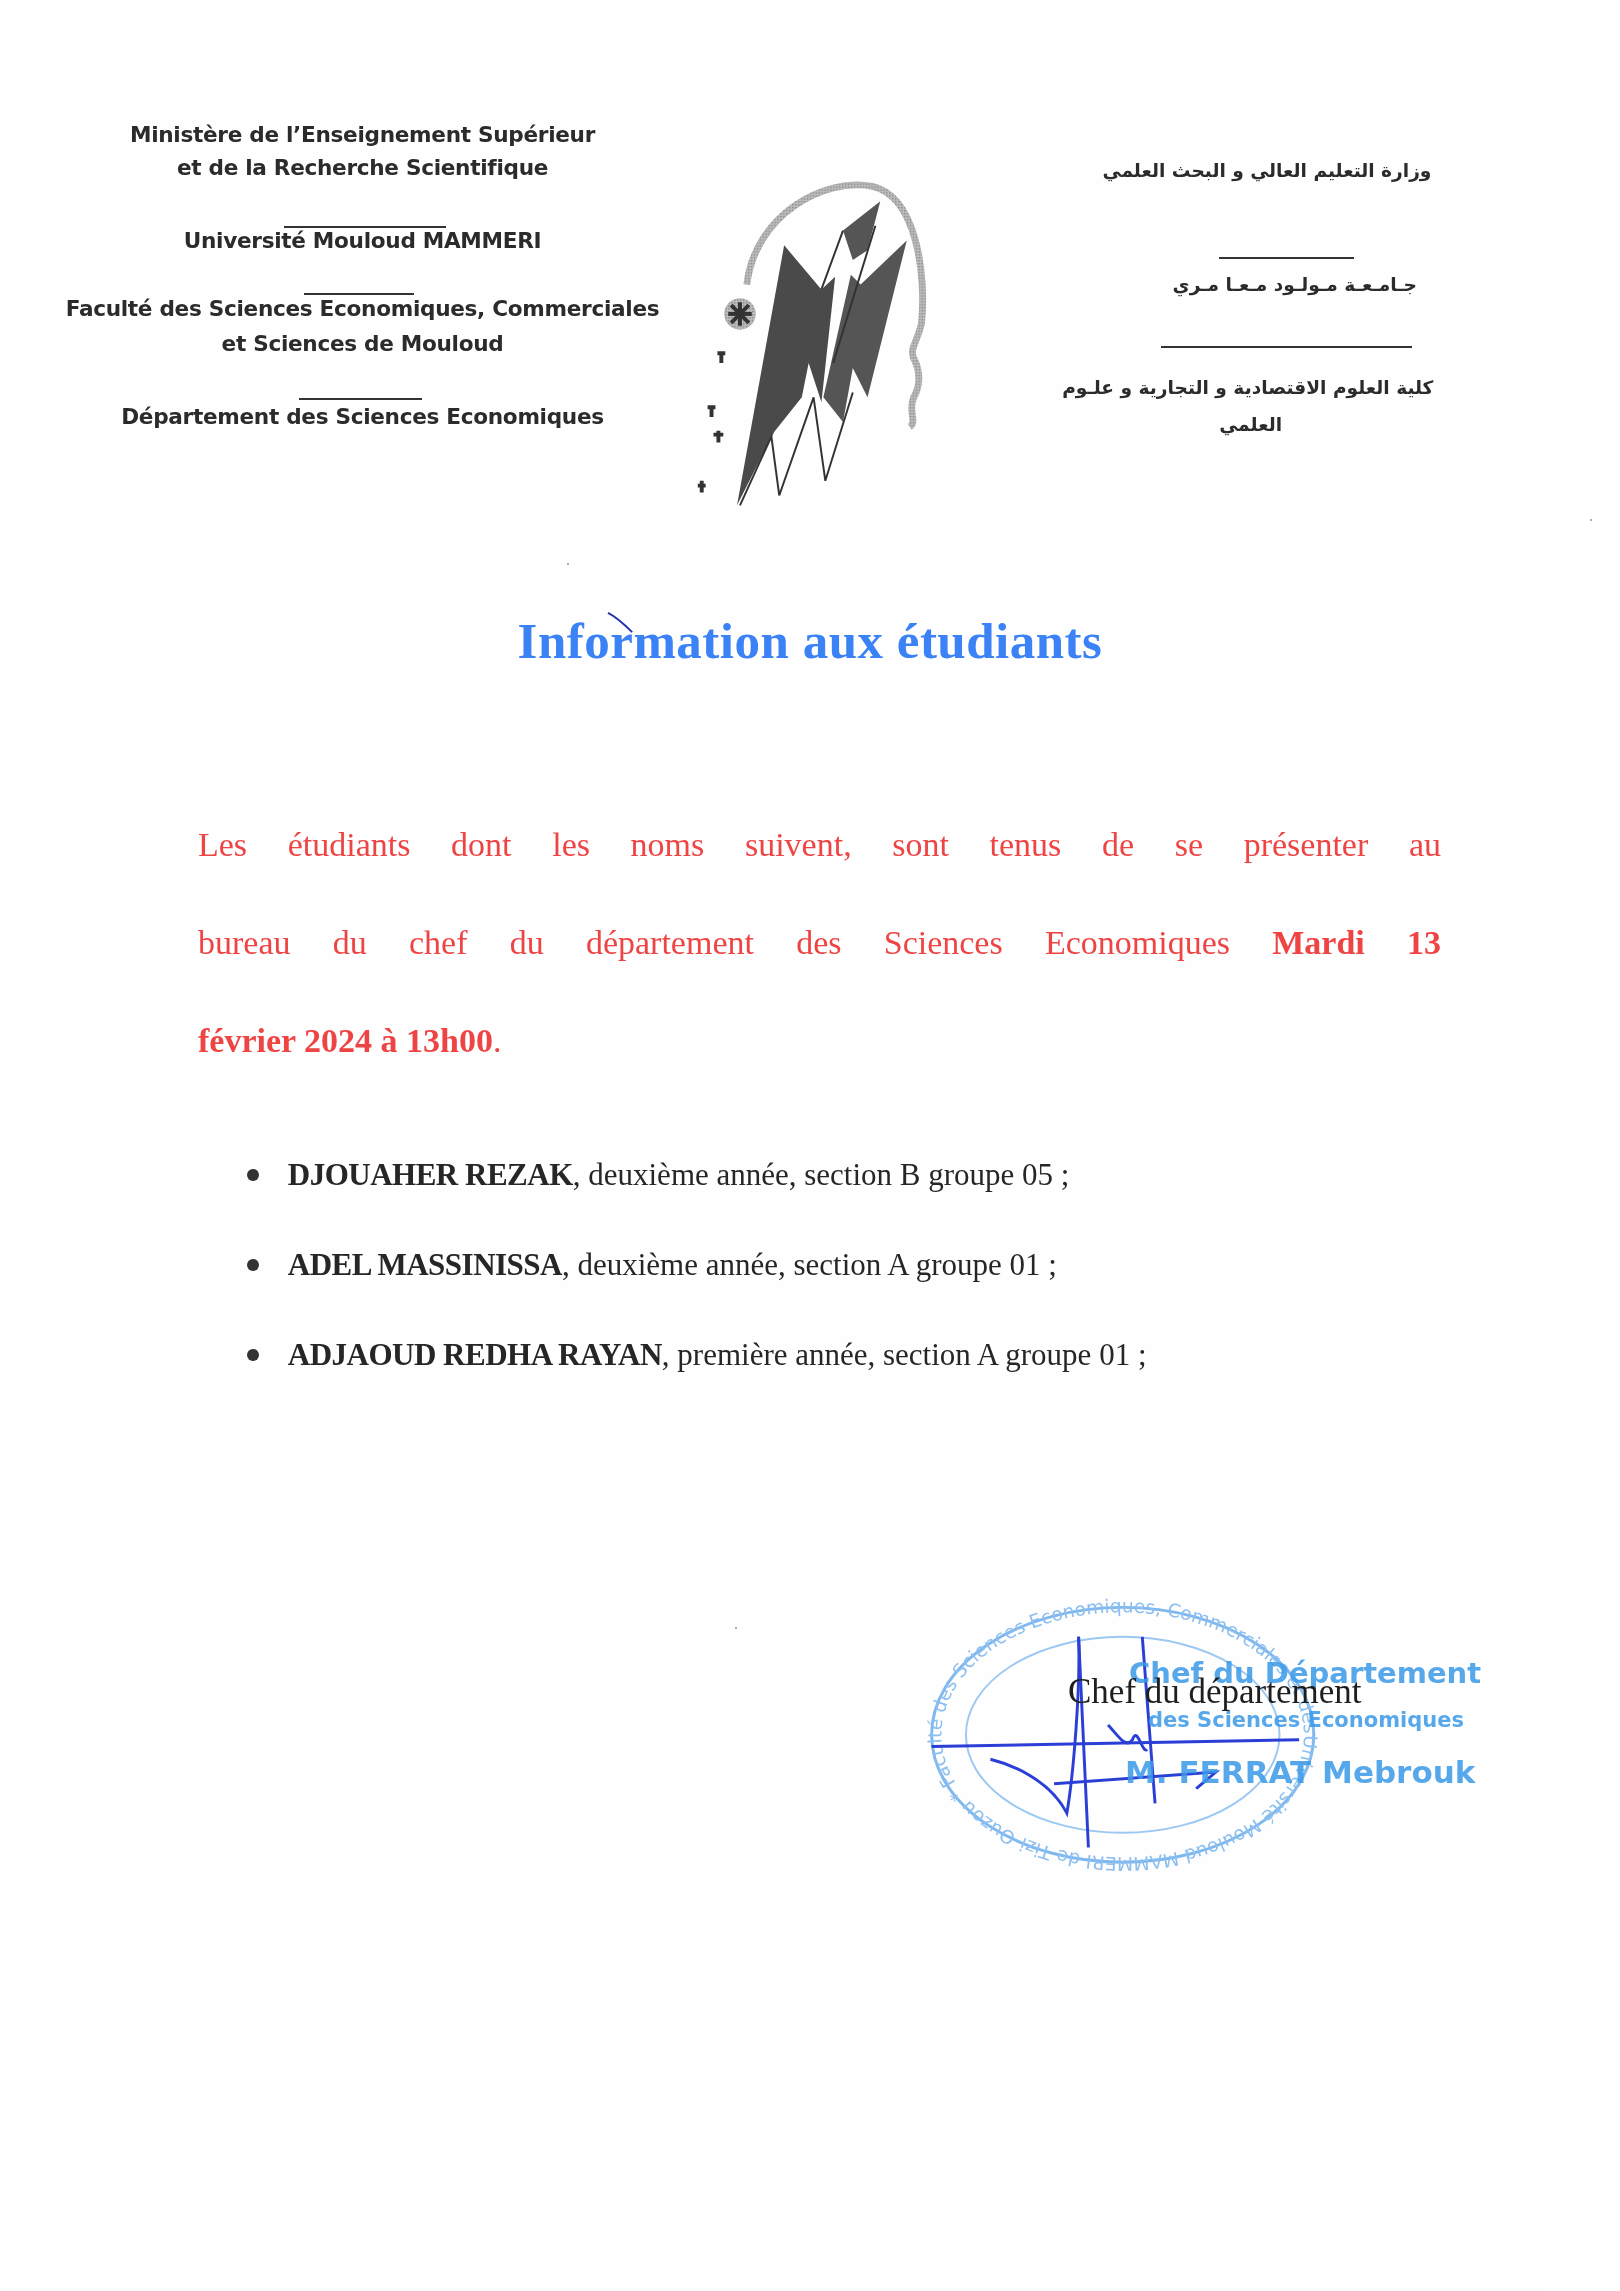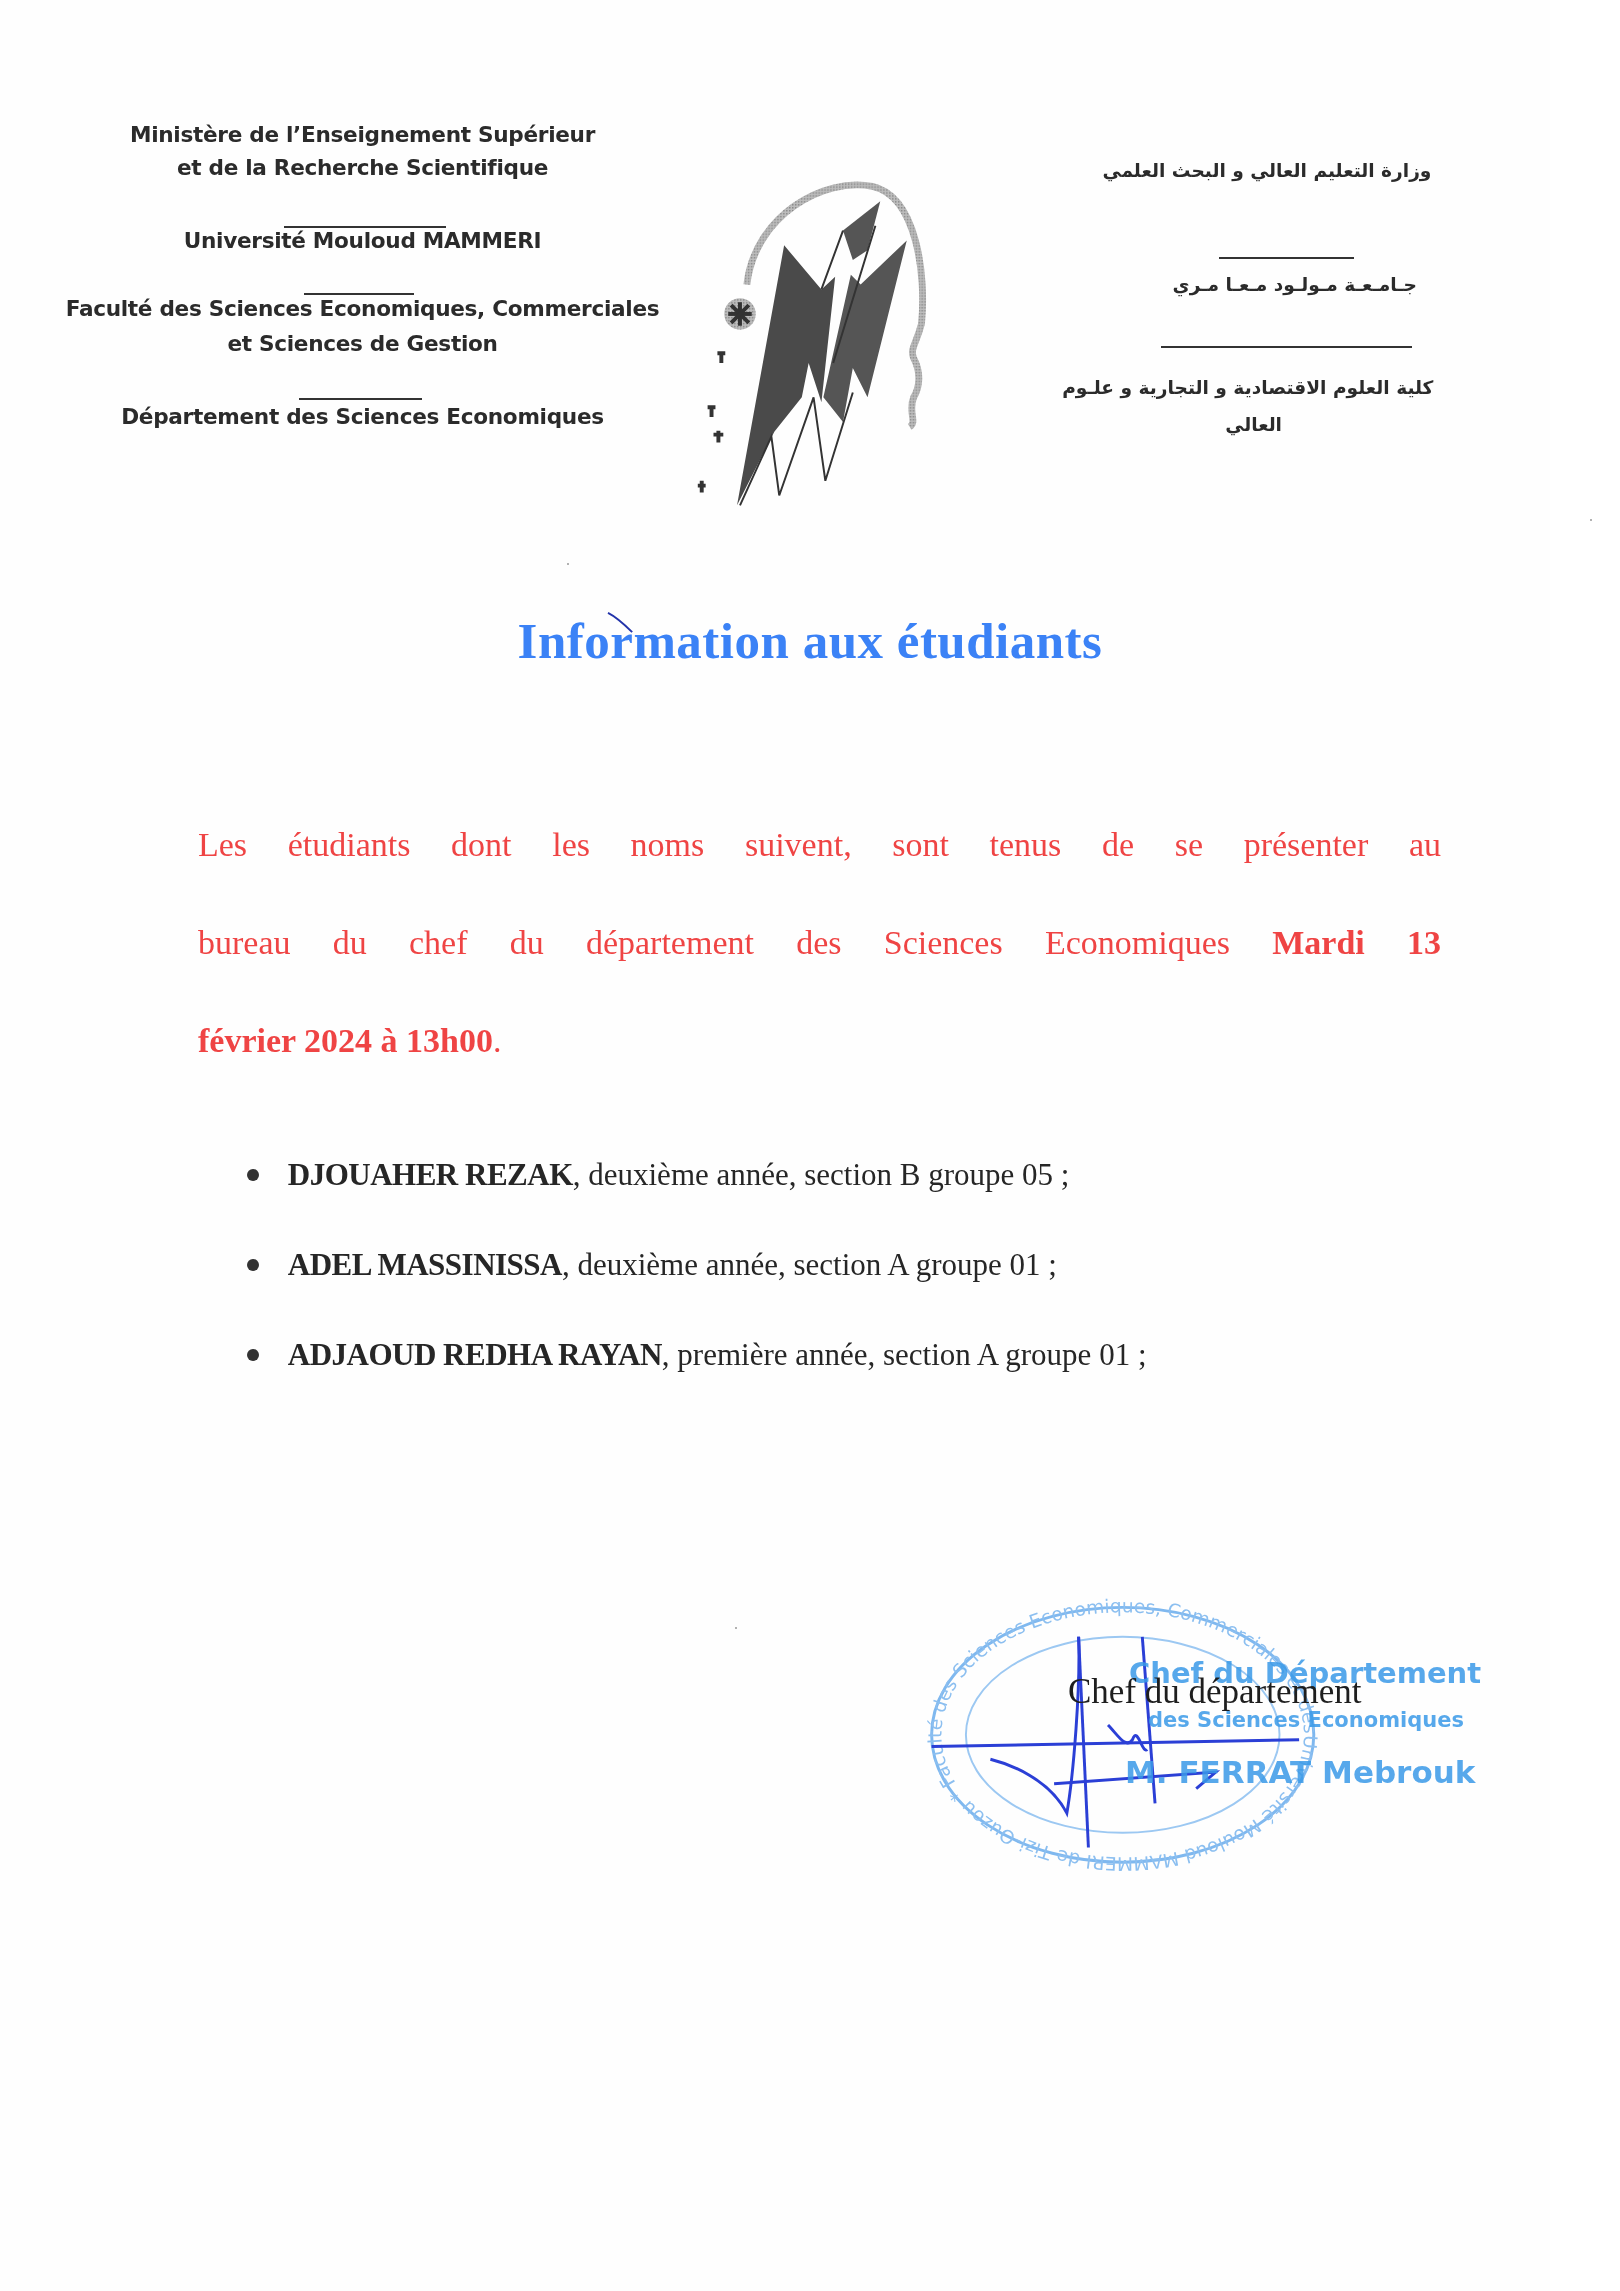--- a/index.html
+++ b/index.html
@@ -152,21 +152,21 @@
 
 <div class="page">
 
   <div class="hdr-left">
     <div class="line" style="top:0px">Ministère de l’Enseignement Supérieur</div>
     <div class="line" style="top:33px">et de la Recherche Scientifique</div>
     <div class="hdr-sep" style="left:235px; width:162px; top:104px"></div>
     <div class="line" style="top:106px">Université Mouloud MAMMERI</div>
     <div class="hdr-sep" style="left:255px; width:110px; top:171px"></div>
     <div class="line" style="top:174px">Faculté des Sciences Economiques,  Commerciales</div>
-    <div class="line" style="top:209px">et Sciences de Gestion</div>
+    <div class="line" style="top:209px">et Sciences de Mouloud</div>
     <div class="hdr-sep" style="left:250px; width:123px; top:276px"></div>
     <div class="line" style="top:282px">Département des Sciences Economiques</div>
   </div>
 
   <svg class="logo" viewBox="0 0 320 370">
     <defs>
       <pattern id="dots" width="3" height="3" patternUnits="userSpaceOnUse">
         <rect width="3" height="3" fill="#bdbdbd"></rect>
         <rect width="1.5" height="1.5" fill="#888"></rect>
       </pattern>
@@ -196,21 +196,21 @@
     <path d="M28,283 l10,0 m-5,-4 l0,12" stroke="#333" stroke-width="4"></path>
     <path d="M12,335 l8,0 m-4,-5 l0,12" stroke="#333" stroke-width="4"></path>
   </svg>
 
   <div class="hdr-right">
     <div class="ar" style="right:19.6px; top:12.7px">وزارة التعليم العالي و البحث العلمي</div>
     <div class="hdr-sep" style="left:160px; width:135px; top:110px; border-top-width:2px"></div>
     <div class="ar" style="right:34px; top:127px">جـامـعـة مـولـود مـعـا مـري</div>
     <div class="hdr-sep" style="left:102px; width:251px; top:199px; border-top-width:2px"></div>
     <div class="ar" style="right:17.6px; top:230px">كلية العلوم الاقتصادية و التجارية و   علـوم</div>
-    <div class="ar" style="right:169px; top:267px">العالي</div>
+    <div class="ar" style="right:169px; top:267px">العلمي</div>
   </div>
 
   <div class="title">Information aux étudiants</div>
   <svg style="position:absolute; left:603px; top:608px; width:39px; height:29px" viewBox="0 0 40 30">
     <path d="M5,5 Q15,10 30,25" fill="none" stroke="#2233aa" stroke-width="2"></path>
   </svg>
 
   <div class="para" style="top:826px">Les étudiants dont les noms suivent, sont tenus de se présenter au</div>
   <div class="para" style="top:924px"><span>bureau du chef du département des Sciences Economiques </span><b>Mardi 13</b></div>
   <div class="para last" style="top:1022px"><b>février 2024 à 13h00</b><span>.</span></div>

